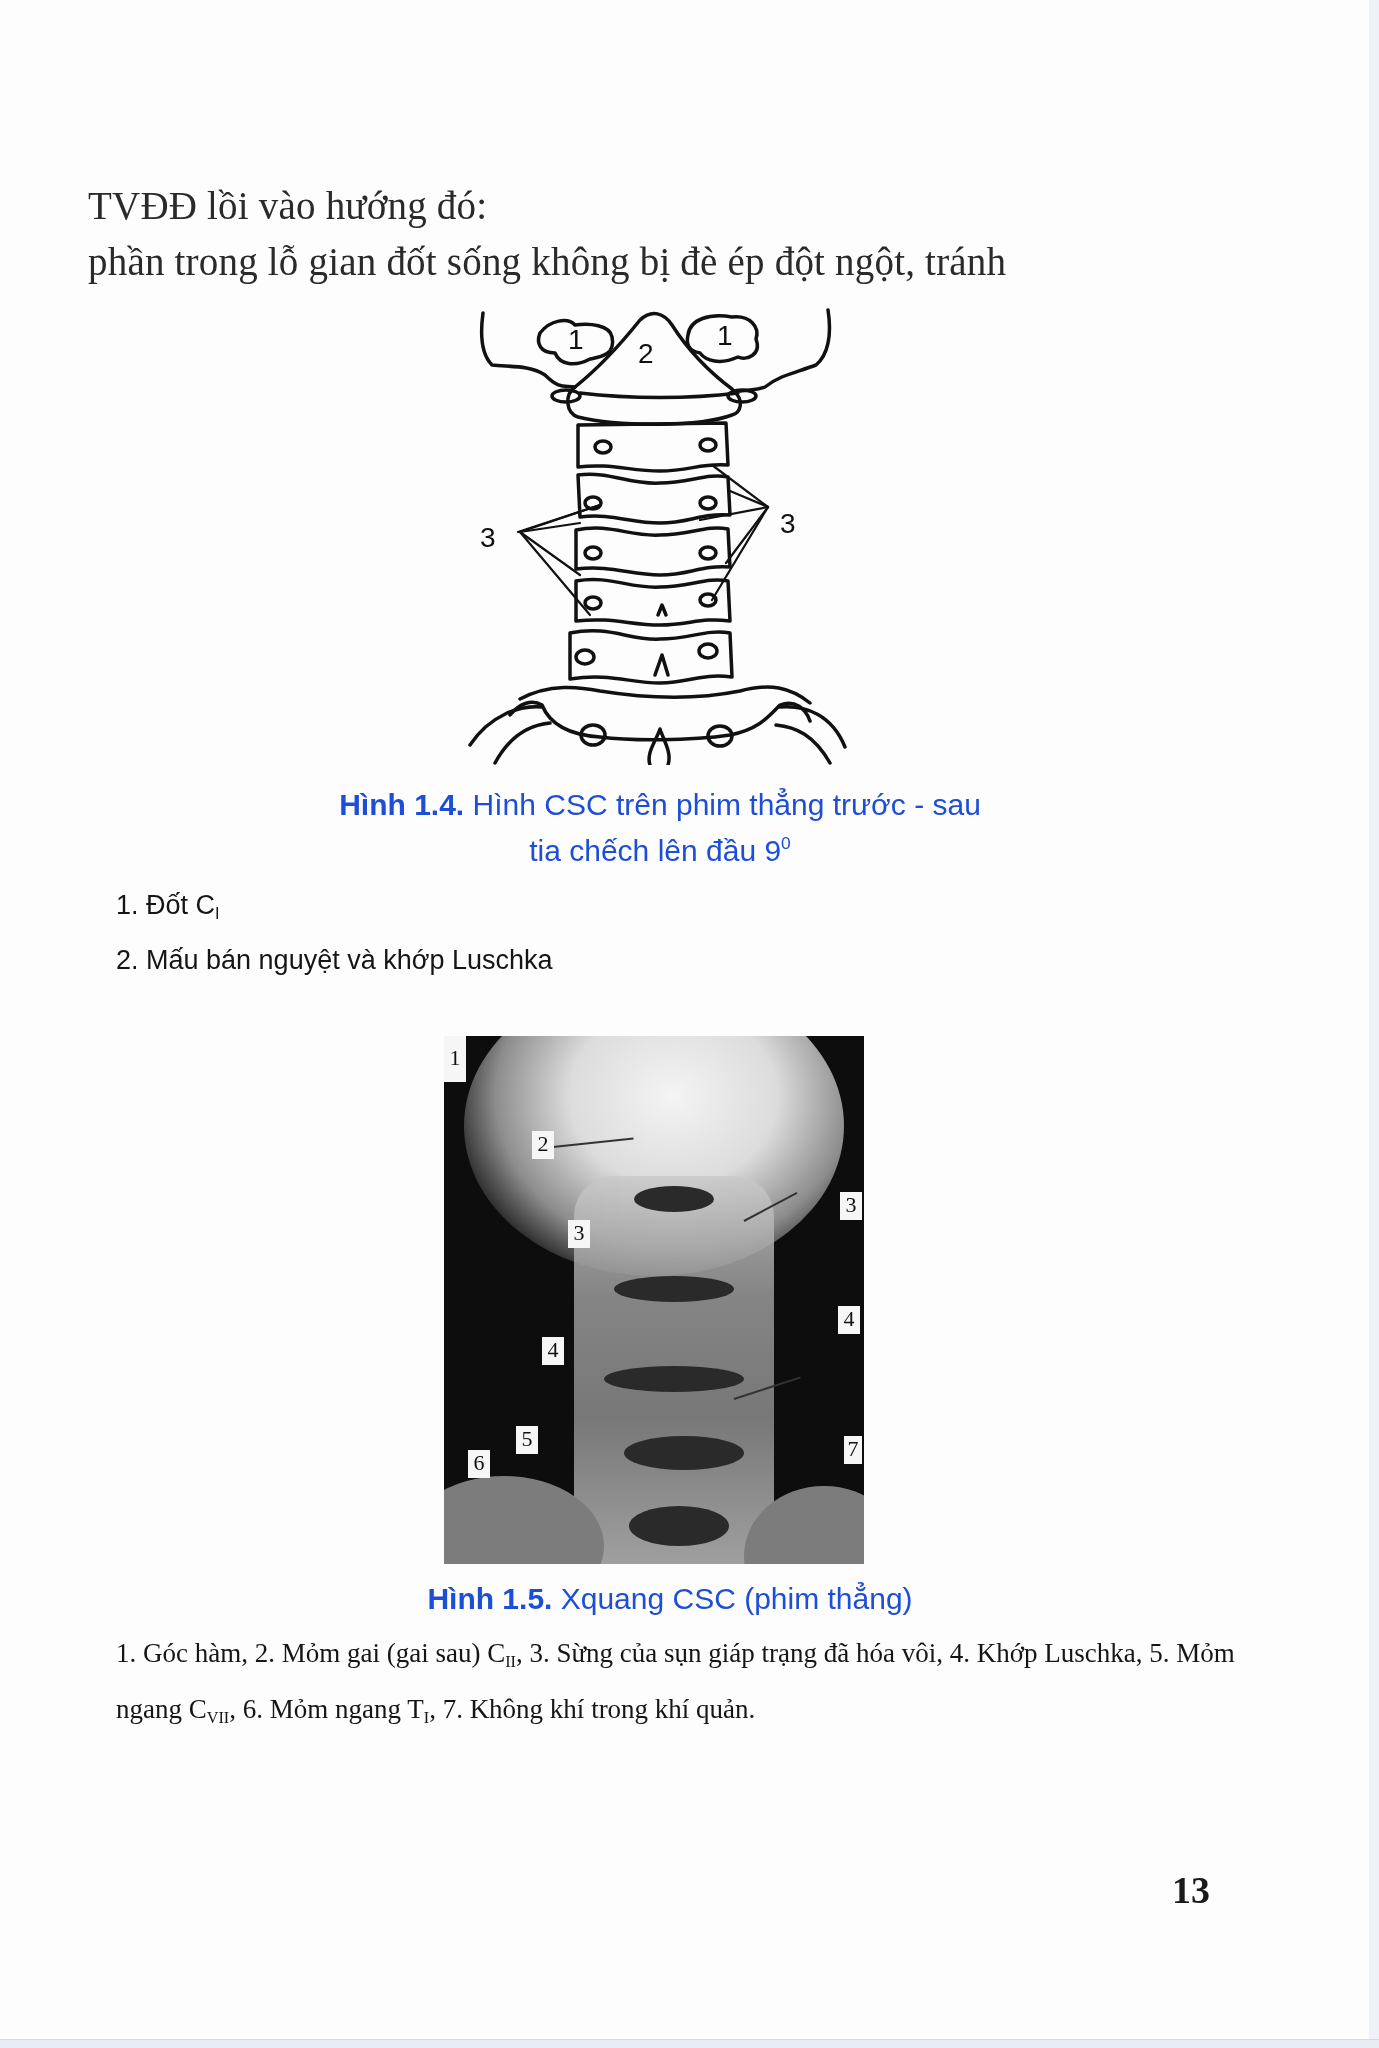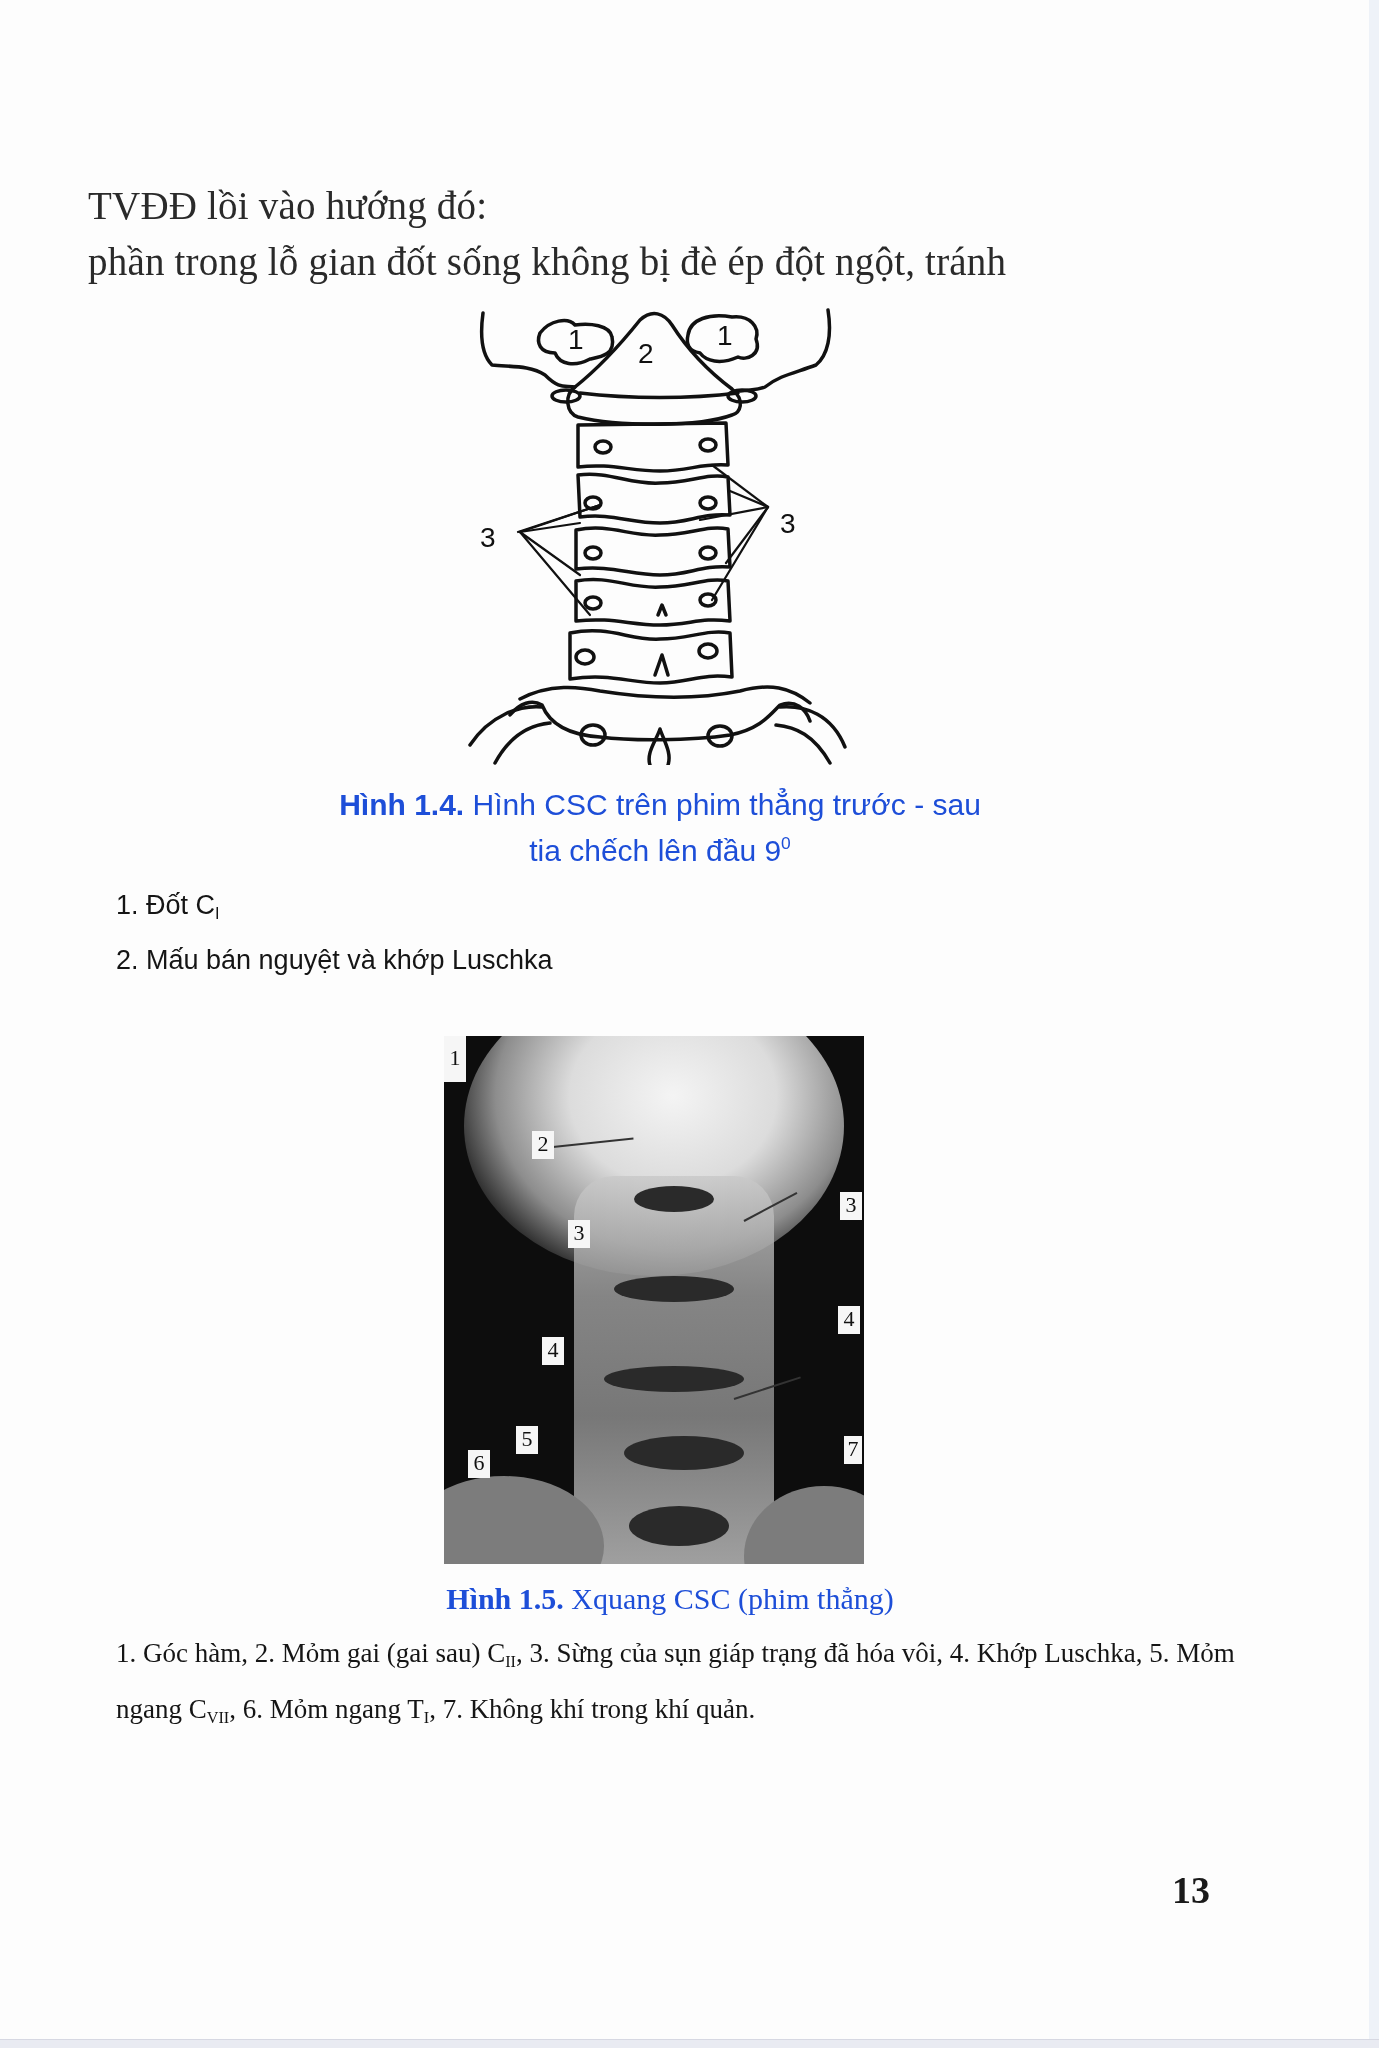--- a/index.html
+++ b/index.html
@@ -13,21 +13,21 @@
   .edge-bottom { position: absolute; left: 0; bottom: 0; width: 1379px; height: 8px; background: #e9ebf2; border-top: 1px solid #d6d8e2; }
   .body-text {
     position: absolute; left: 88px; top: 178px; width: 1130px;
     font-family: "Liberation Serif", serif; font-size: 39px; line-height: 56px;
     color: #2a2a2a; text-align: justify; text-align-last: left; letter-spacing: 0.2px;
   }
   .figure-diagram { position: absolute; left: 450px; top: 295px; width: 420px; height: 470px; }
   .caption { position: absolute; text-align: center; font-size: 30px; line-height: 38px; color: #1d4ed8; }
   .caption b { font-weight: bold; }
   .caption-14 { left: 220px; top: 786px; width: 880px; }
-  .caption-15 { left: 300px; top: 1580px; width: 740px; font-family: Liberation Serif, serif; }
+  .caption-15 { left: 300px; top: 1580px; width: 740px; }
   .legend-list { position: absolute; left: 96px; top: 882px; font-size: 27px; line-height: 47px; margin-left: 20px; }
   .legend-list div { white-space: nowrap; }
   sub { font-size: 60%; vertical-align: -5px; }
   sup { font-size: 58%; vertical-align: 12px; }
   .xray {
     position: absolute; left: 444px; top: 1036px; width: 420px; height: 528px;
     background: #0d0d0d; overflow: hidden;
   }
   .xray .glow1 { position: absolute; left: 20px; top: -60px; width: 380px; height: 300px; border-radius: 50%;
     background: radial-gradient(ellipse at 55% 40%, #f4f4f4 0%, #dcdcdc 35%, #8d8d8d 60%, rgba(13,13,13,0) 80%); }

